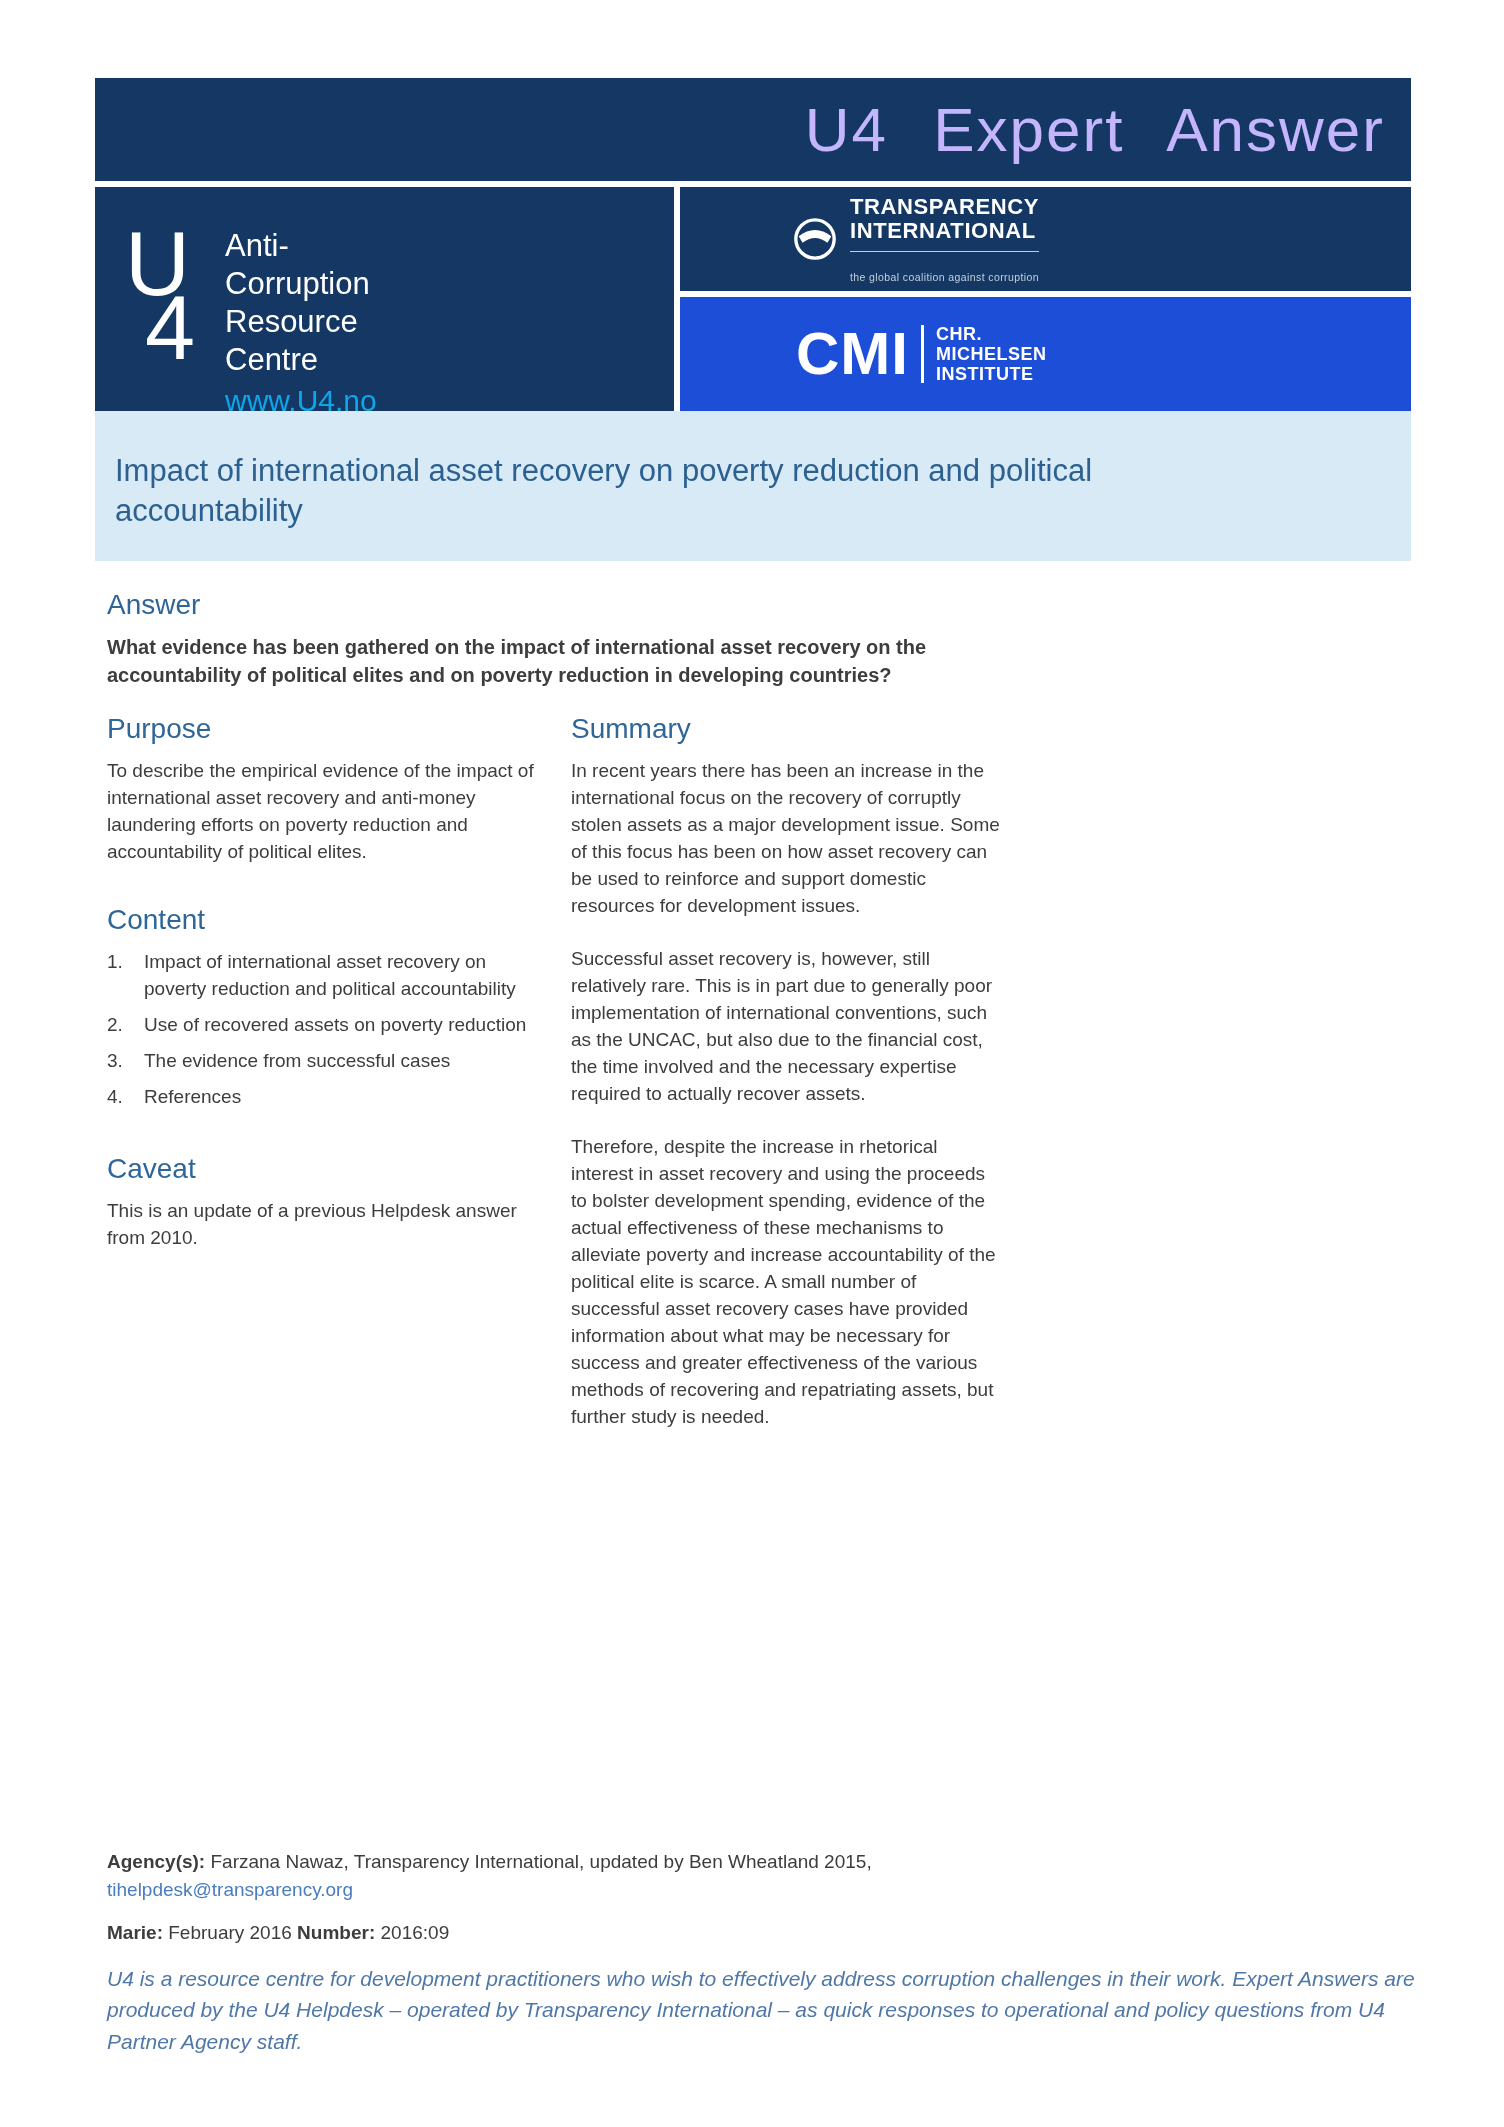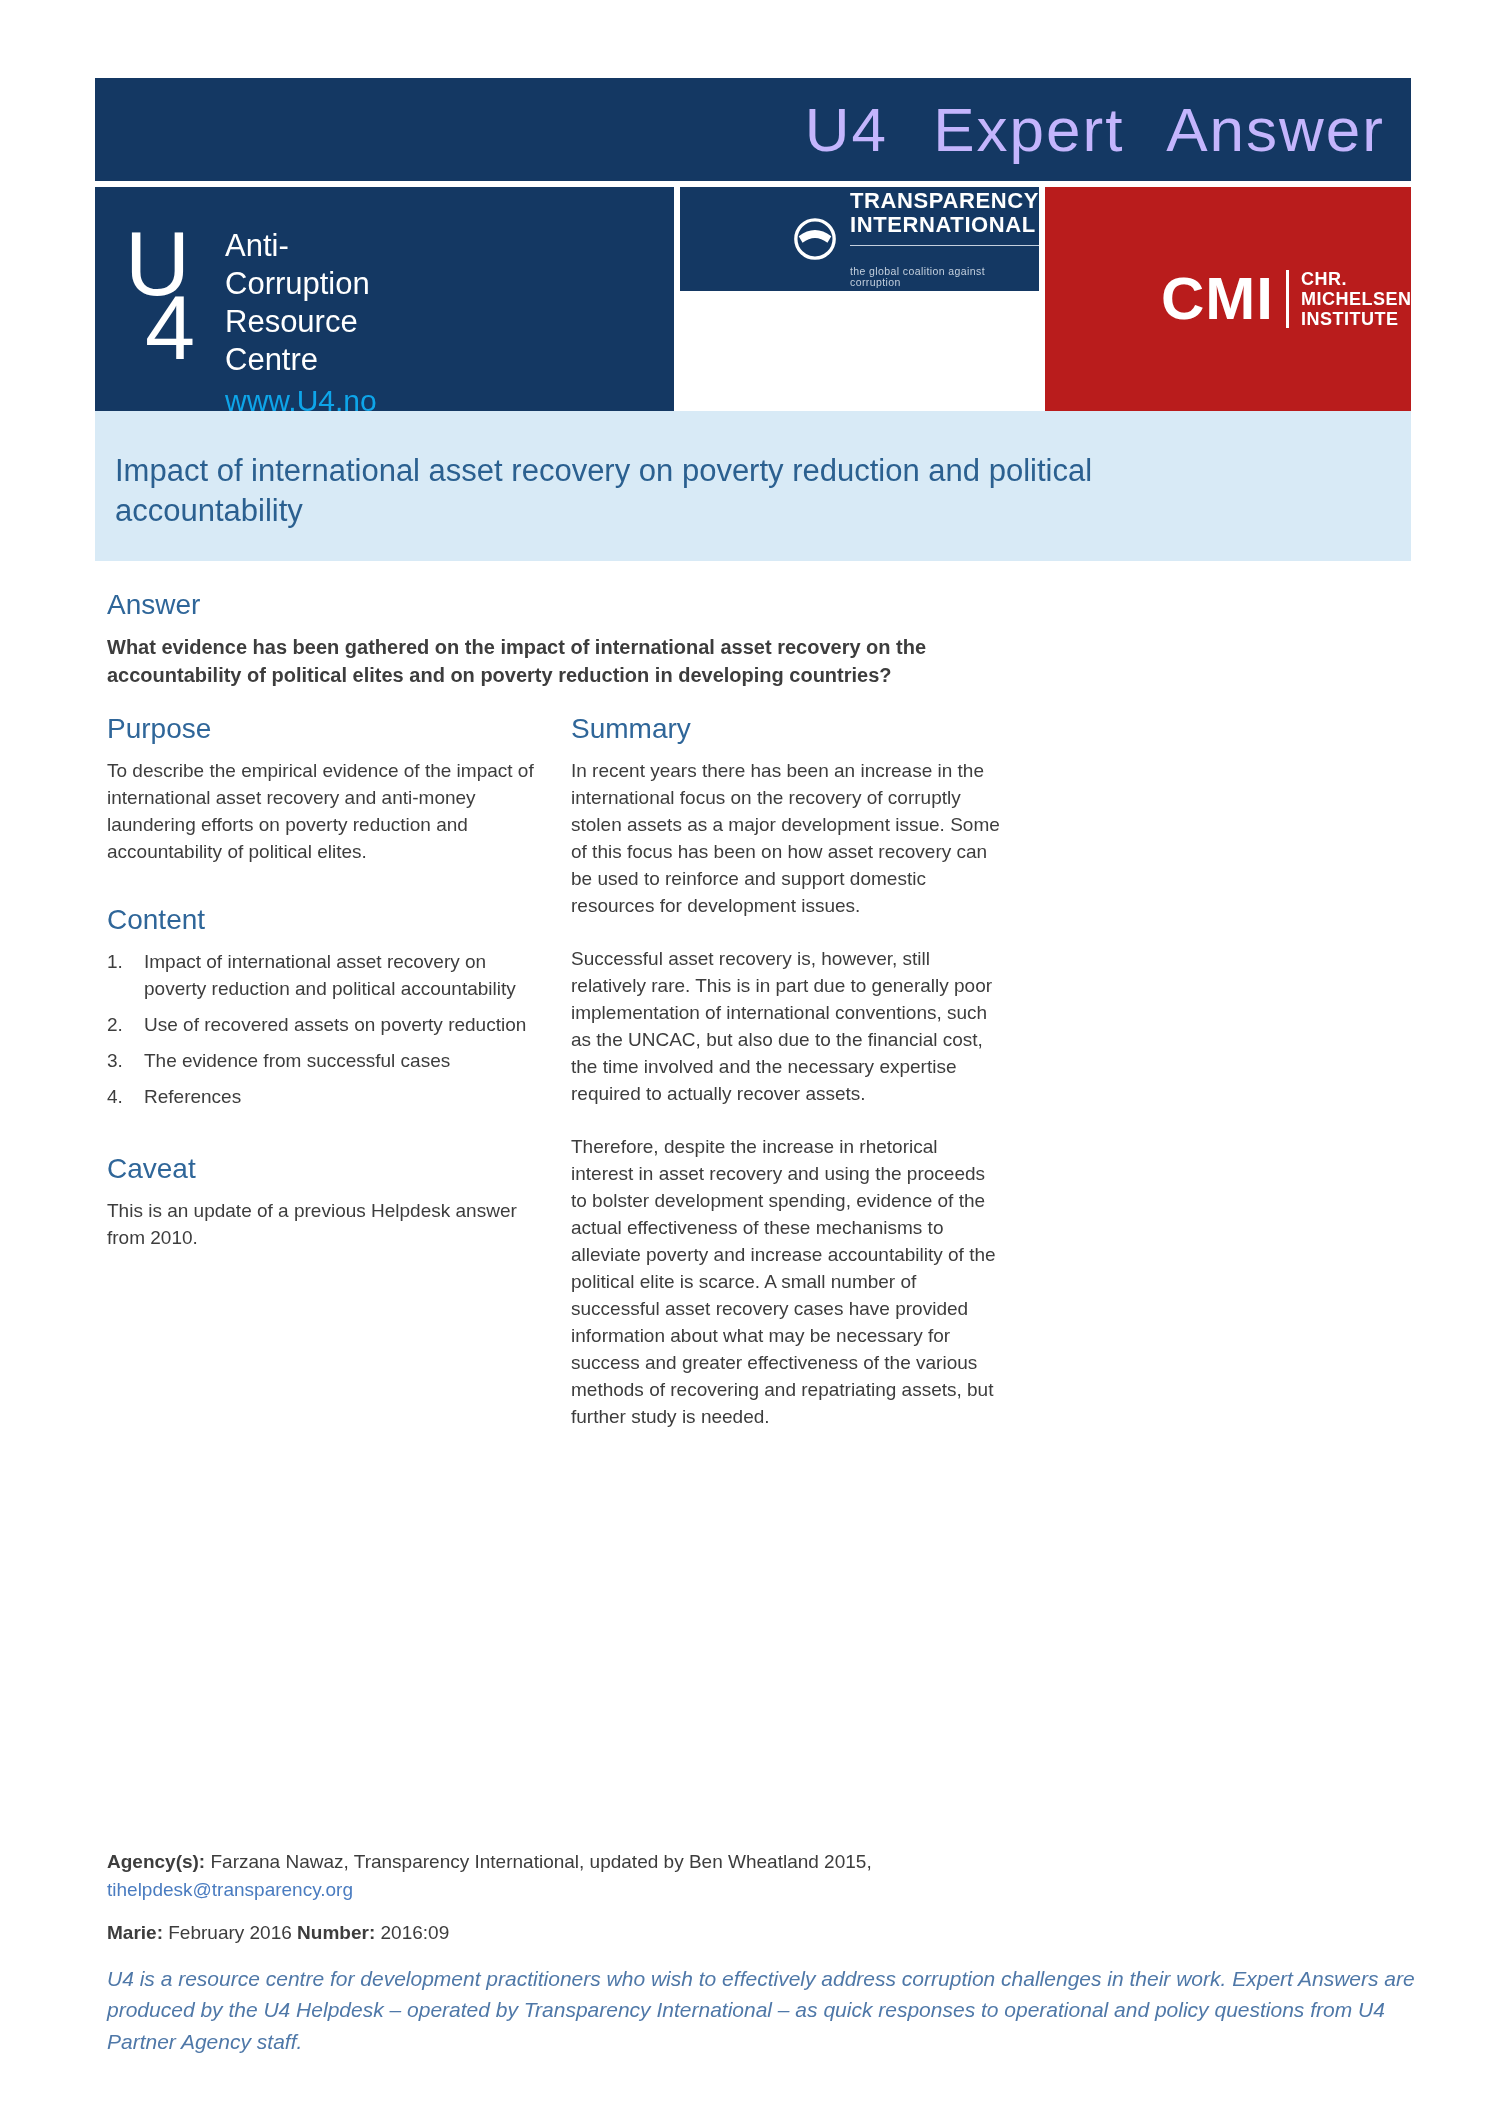--- a/index.html
+++ b/index.html
@@ -25,29 +25,29 @@
   
   .logo-band { margin-top:6px; display:flex; gap:6px; height:224px; }
   .logo-left { flex:1; background:#143863; position:relative; }
   .u4-lockup { position:absolute; left:30px; top:40px; display:flex; align-items:flex-start; }
   .u4-mark { width:84px; height:180px; position:relative; margin-right:16px; flex:none; }
   .u4-mark .glyph-u { position:absolute; left:0; top:-8px; font-size:90px; line-height:1; color:#ffffff; }
   .u4-mark .glyph-4 { position:absolute; left:20px; top:56px; font-size:90px; line-height:1; color:#ffffff; }
   .u4-text { color:#ffffff; font-size:31px; line-height:1.23; font-weight:400; }
   .u4-url { color:#0ea5e9; font-size:30px; margin-top:3px; font-weight:400; }
 
-  .logo-right { width:731px; display:flex; flex-direction:row; gap:6px; }
+  .logo-right { width:731px; display:flex; flex-direction:column; gap:6px; }
   .ti-box { height:104px; background:#143863; display:flex; align-items:center; padding-left:112px; }
   .ti-icon { margin-right:12px; line-height:0; }
   .ti-name { color:#ffffff; font-weight:bold; font-size:22px; letter-spacing:0.6px; line-height:1.08; }
   .ti-tagline {
     font-size:10.5px; font-weight:400; color:#c4d0de;
     border-top:1px solid #c4d0de; margin-top:8px; padding-top:20px; letter-spacing:0.4px;
   }
-  .cmi-box { flex:1; background:#b91c1c; display:flex; align-items:center; padding-left:116px; }
+  .cmi-box { flex:1; background:#1d4ed8; display:flex; align-items:center; padding-left:116px; }
   .cmi-mark { color:#ffffff; font-size:60px; font-weight:bold; letter-spacing:1px; line-height:1; }
   .cmi-divider { width:3px; height:58px; background:#ffffff; margin:0 12px 0 12px; }
   .cmi-name { color:#ffffff; font-weight:bold; font-size:18px; line-height:1.12; letter-spacing:0.5px; }
 
   
   .title-band { background:#d8eaf6; height:150px; padding:40px 20px 0 20px; }
   .title-band h2 {
     color:#2b6090; font-size:31px; font-weight:400; line-height:1.3; max-width:1040px;
   }
 

